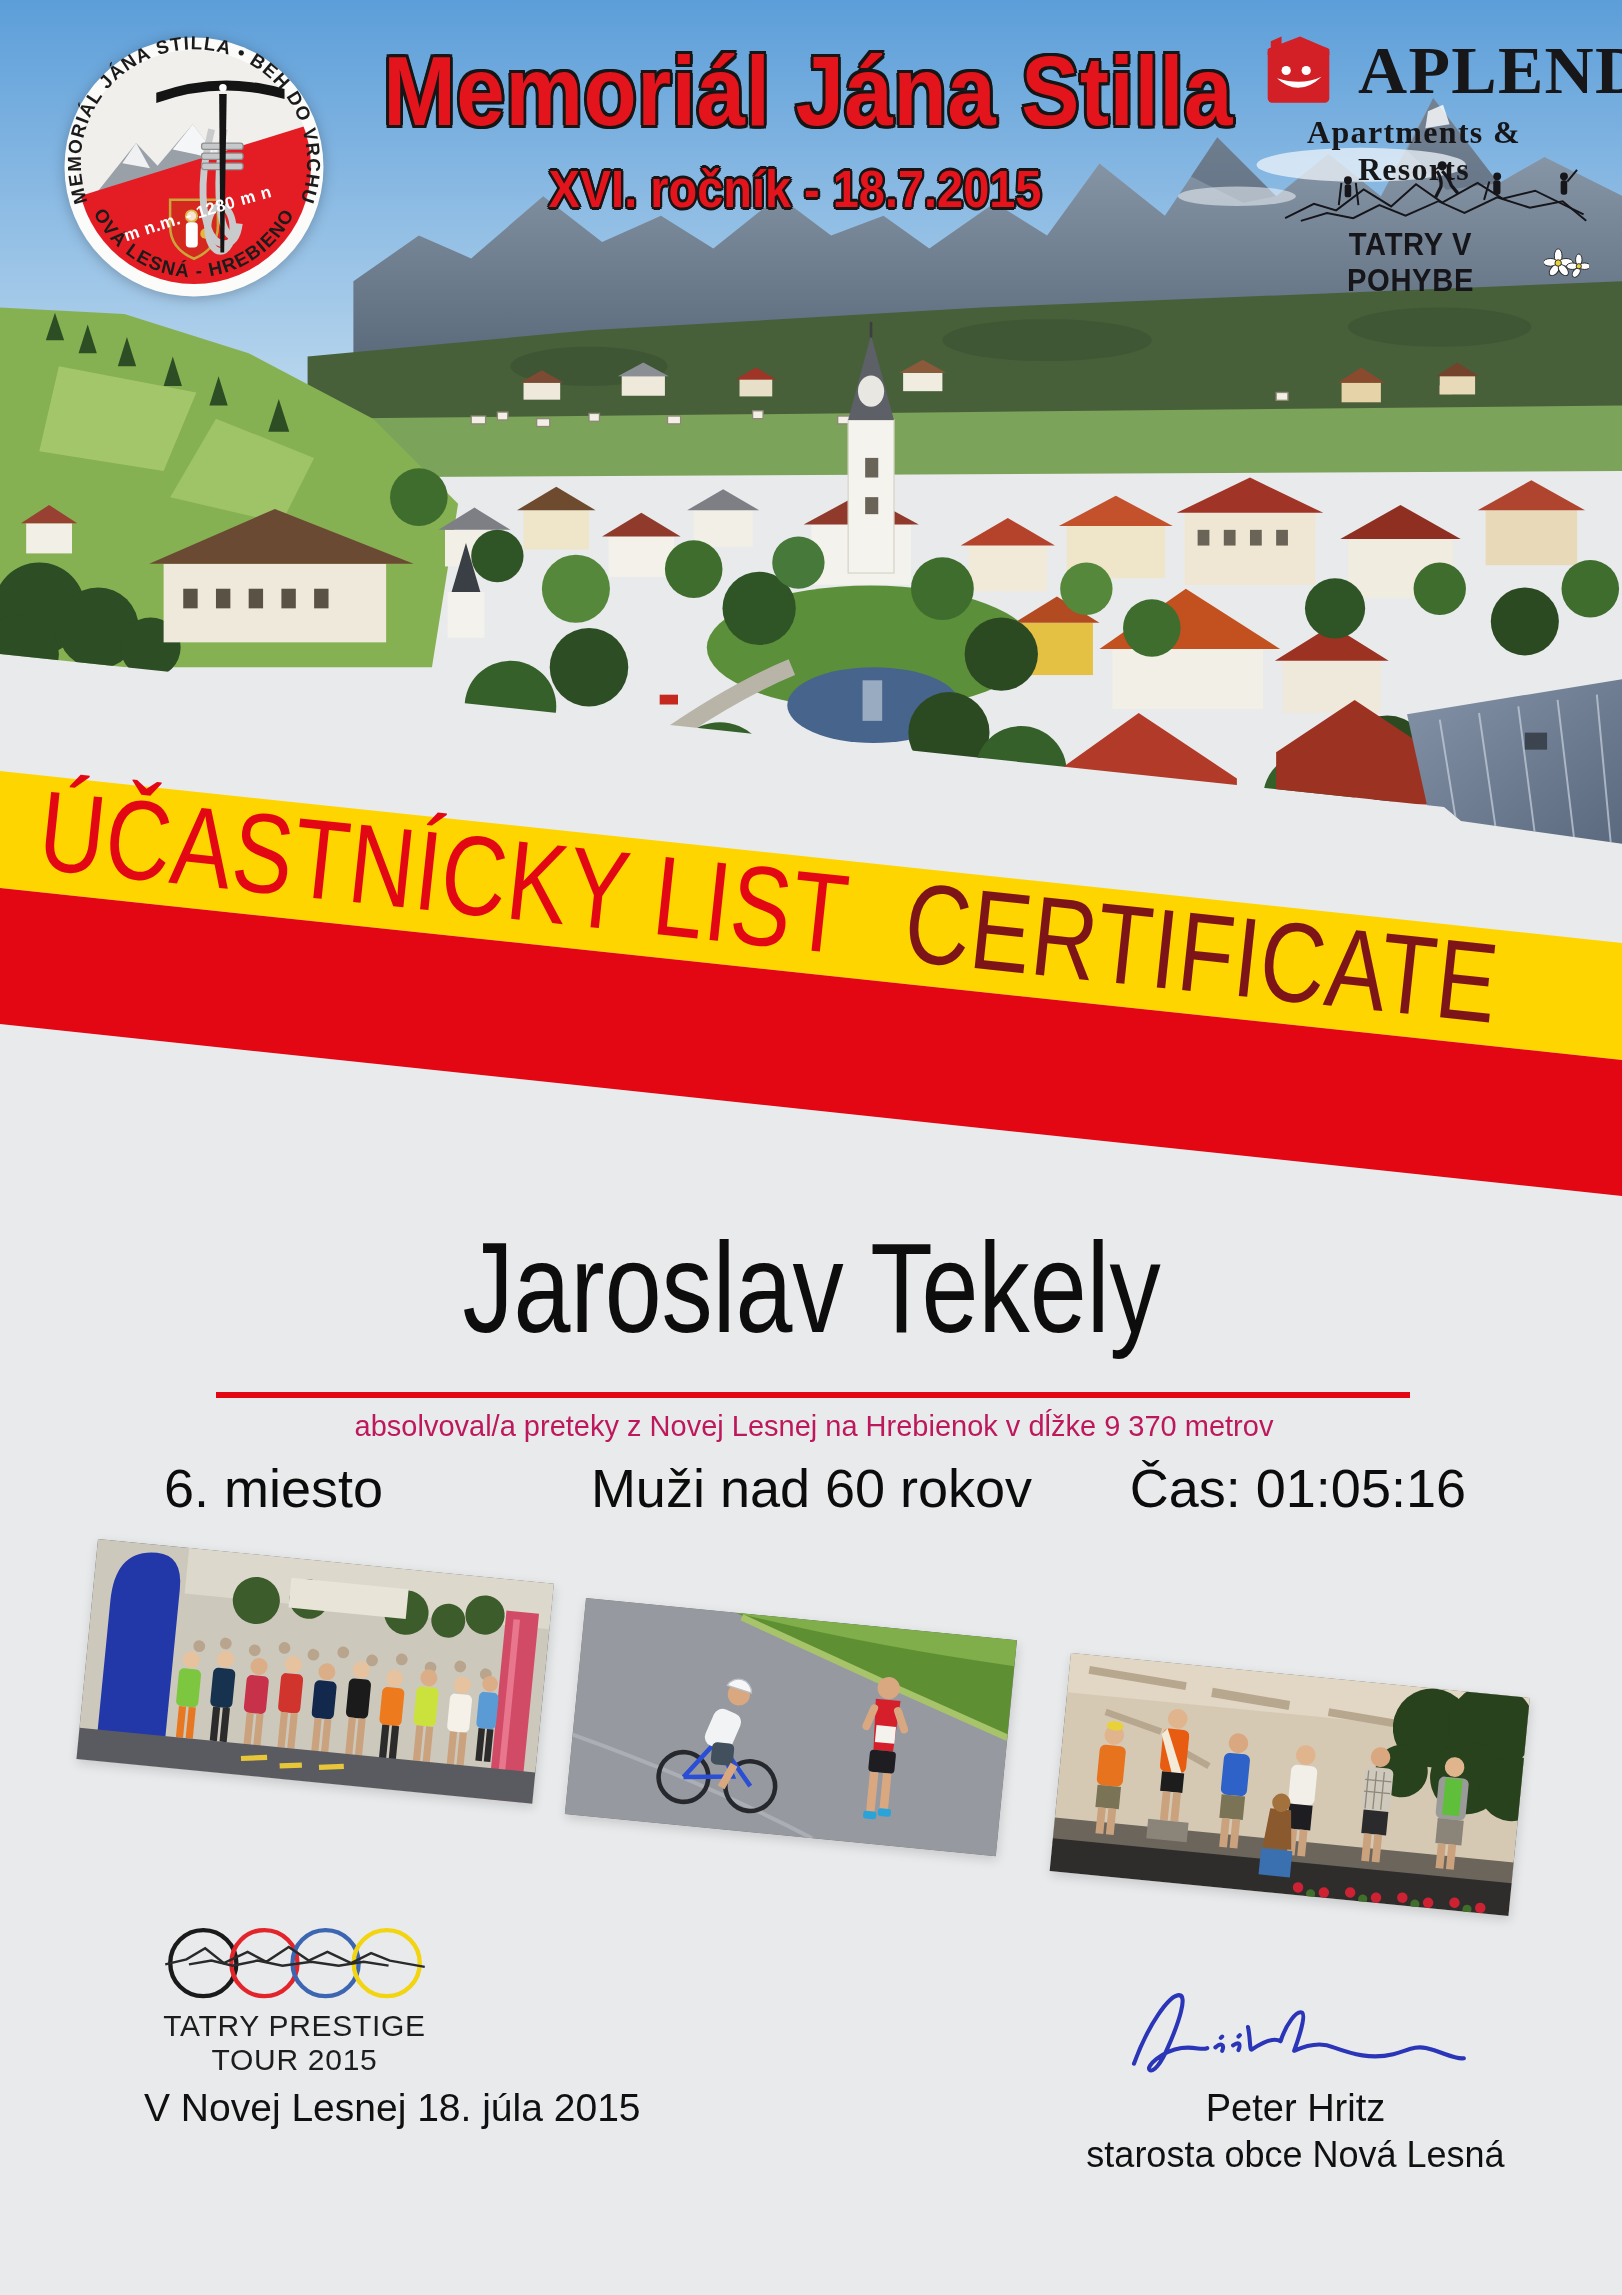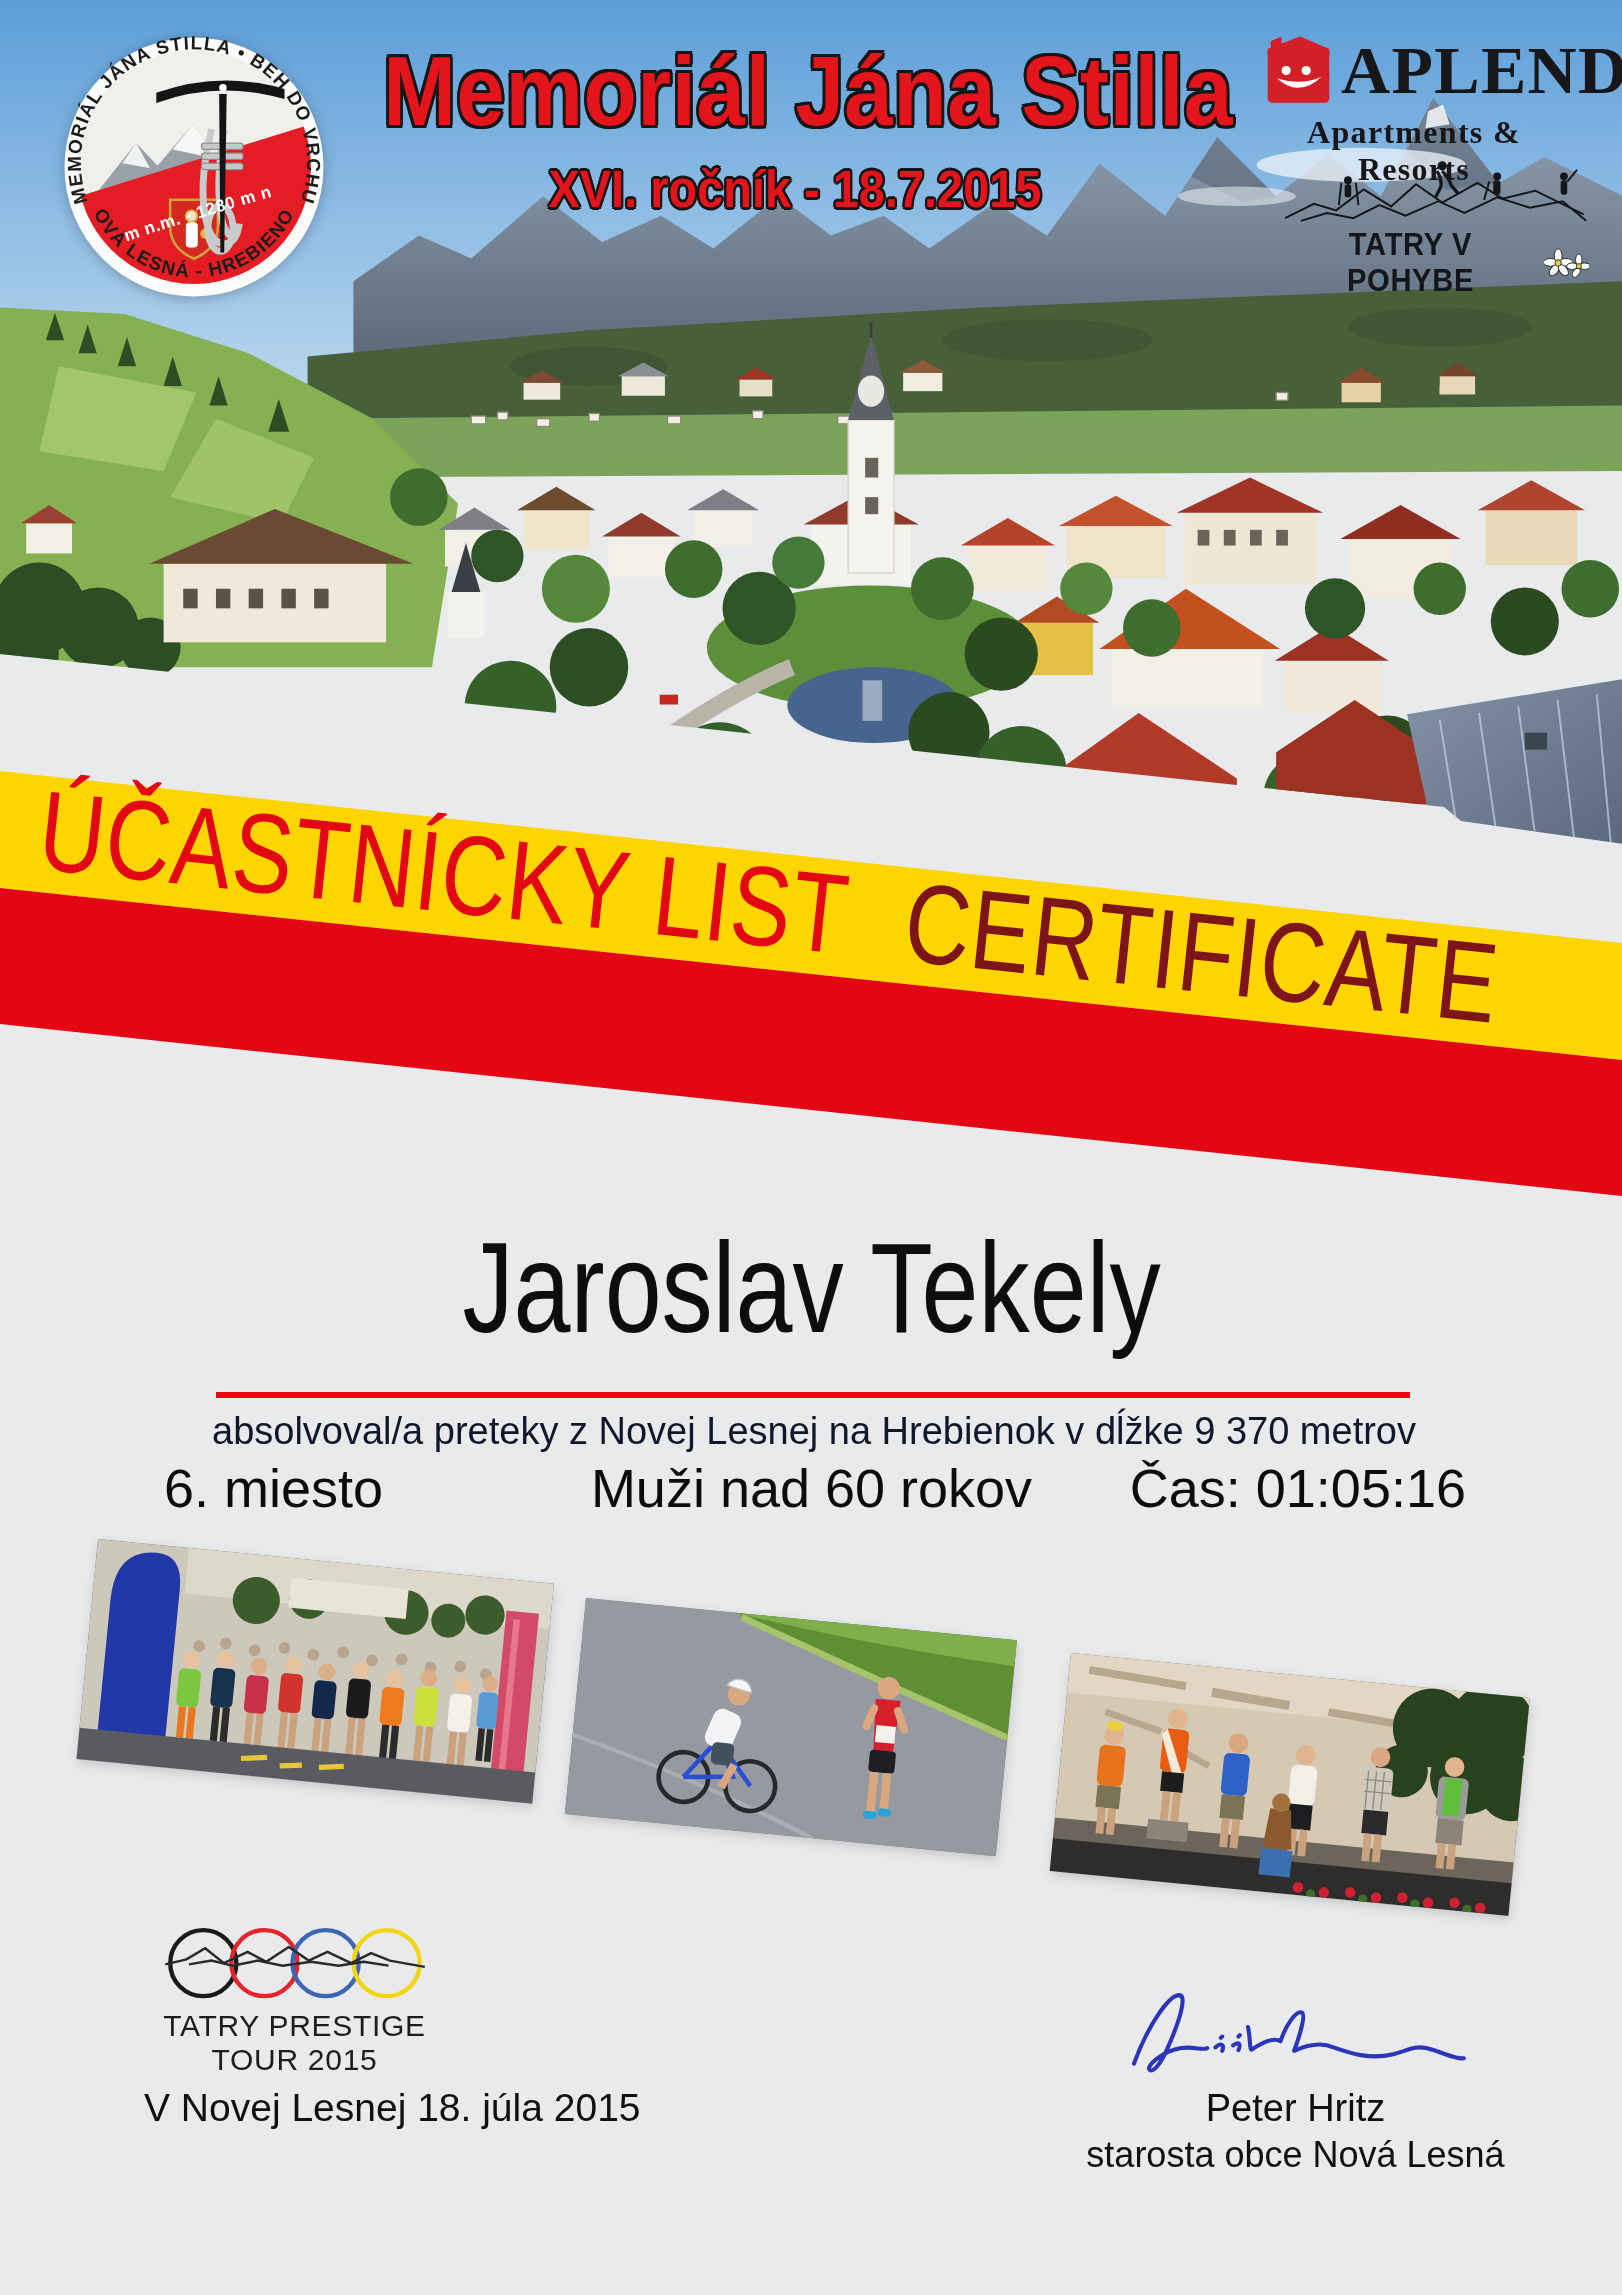--- a/index.html
+++ b/index.html
@@ -23,21 +23,21 @@
     transform:scaleX(.88);letter-spacing:0.7px;
     text-shadow:-3.3px 0 #161616,3.3px 0 #161616,0 -3.3px #161616,0 3.3px #161616,
                 -2.6px -2.6px #161616,2.6px 2.6px #161616,-2.6px 2.6px #161616,2.6px -2.6px #161616;}
   .subtitle{margin-top:11.8px;font-size:51px;font-weight:700;color:#e3141c;white-space:nowrap;
     transform:scaleX(.92);
     text-shadow:-2.6px 0 #161616,2.6px 0 #161616,0 -2.6px #161616,0 2.6px #161616,
                 -2px -2px #161616,2px 2px #161616,-2px 2px #161616,2px -2px #161616;}
 
   
   .aplend{position:absolute;left:1260px;top:31px;width:308px;}
-  .aplend-row{display:flex;align-items:center;gap:4px;}
+  .aplend-row{display:flex;align-items:center;gap:21px;}
   .aplend-icon{width:77px;height:77px;flex:0 0 auto;}
   .aplend-name{font-family:"Liberation Serif",serif;font-weight:700;font-size:68px;color:#17171a;letter-spacing:1.3px;}
   .aplend-tag{font-family:"Liberation Serif",serif;font-weight:700;font-size:32px;color:#17171a;
     text-align:center;margin-top:3.9px;letter-spacing:1.3px;}
   .tvp{position:absolute;left:1281px;top:158px;width:308px;text-align:center;}
   .tvp-ridge{width:308px;height:72px;display:block;}
   .tvp-row{display:flex;align-items:center;justify-content:center;gap:3.9px;margin-top:-2.6px;}
   .tvp-text{font-size:31px;font-weight:700;color:#15151a;letter-spacing:0.7px;transform:scaleX(.94);}
   .tvp-flower{width:48px;height:34px;}
 
@@ -47,21 +47,21 @@
   .band-red{background:#e30613;clip-path:polygon(0 888px,1623px 1060px,1623px 1196px,0 1024px);}
   .band-label{position:absolute;left:46px;top:774px;transform:rotate(6.05deg) scaleX(.8);
     transform-origin:0 0;white-space:nowrap;font-size:113px;font-weight:500;line-height:1;}
   .bl-left{color:#e30613;letter-spacing:1.3px;}
   .bl-right{color:#7d1418;margin-left:72px;letter-spacing:1.3px;}
 
   
   .name{position:absolute;left:0;right:0;top:1214px;text-align:center;font-size:128px;font-weight:500;
     color:#0d0d0d;transform:scaleX(.8);white-space:nowrap;}
   .rule{position:absolute;left:216px;top:1392px;width:1194px;height:5.9px;background:#e30613;}
-  .desc{position:absolute;left:5px;right:0;top:1372px;padding-top:38px;text-align:center;font-size:38px;color:#0f172a;}
+  .desc{position:absolute;left:5px;right:0;top:1372px;padding-top:38px;text-align:center;font-size:29px;color:#be185d;}
   .results{position:absolute;left:0;top:1457px;width:1623px;display:flex;align-items:baseline;
     padding:0;font-size:54px;color:#0c0c0c;}
   .res-place{position:absolute;left:164px;}
   .res-cat{position:absolute;left:0;right:0;text-align:center;}
   .res-time{position:absolute;right:157px;}
 
   
   .photo-card{position:absolute;transform-origin:0 0;transform:rotate(5.6deg);
     box-shadow:1.3px 3.9px 10.5px rgba(0,0,0,.15);overflow:hidden;background:#777;}
   .photo-card svg{display:block;width:100%;height:100%;}

